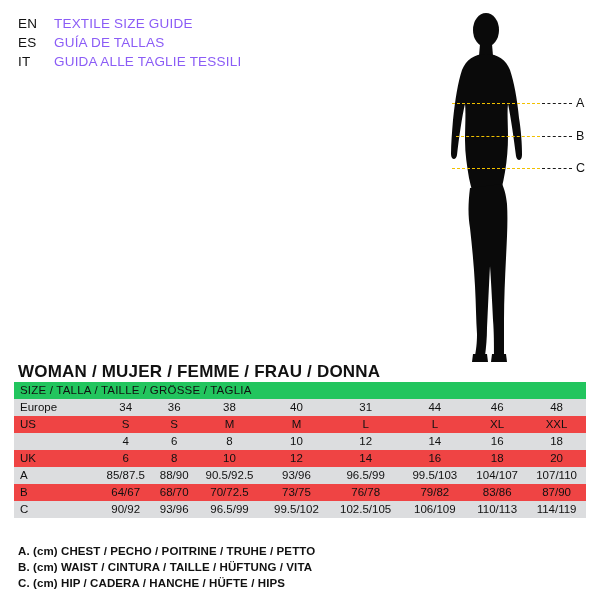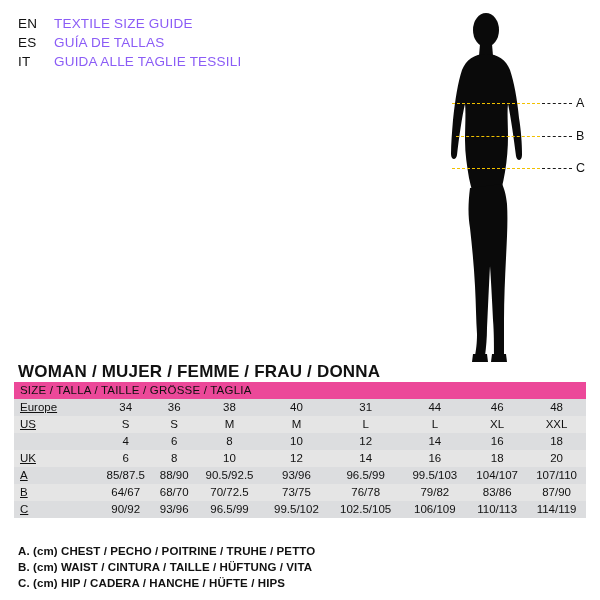--- a/index.html
+++ b/index.html
@@ -96,41 +96,40 @@
     color: #111;
   }
   table.size-table td, table.size-table th {
     padding: 0;
     height: 17px;
     line-height: 17px;
     text-align: center;
     font-weight: normal;
   }
   table.size-table tr.header-row {
-    background: #ec4899;
+    background: #22c55e;
     margin-left: 35px;
   }
   table.size-table tr.header-row td {
     text-align: left;
     padding-left: 6px;
     font-size: 11.5px;
     font-weight: normal;
     letter-spacing: 0.2px;
   }
   table.size-table tr.shade td {
     background: #dcdddf;
   }
   table.size-table tr.plain td {
-    background: #e5e5e5;
+    background: #ef4444;
   }
   table.size-table td.rowlabel {
     text-align: left;
     padding-left: 6px;
     width: 78px;
-    text-decoration: underline;
   }
 
   
   .notes {
     position: absolute;
     left: 18px;
     top: 543px;
     width: 560px;
   }
   .note-row {

